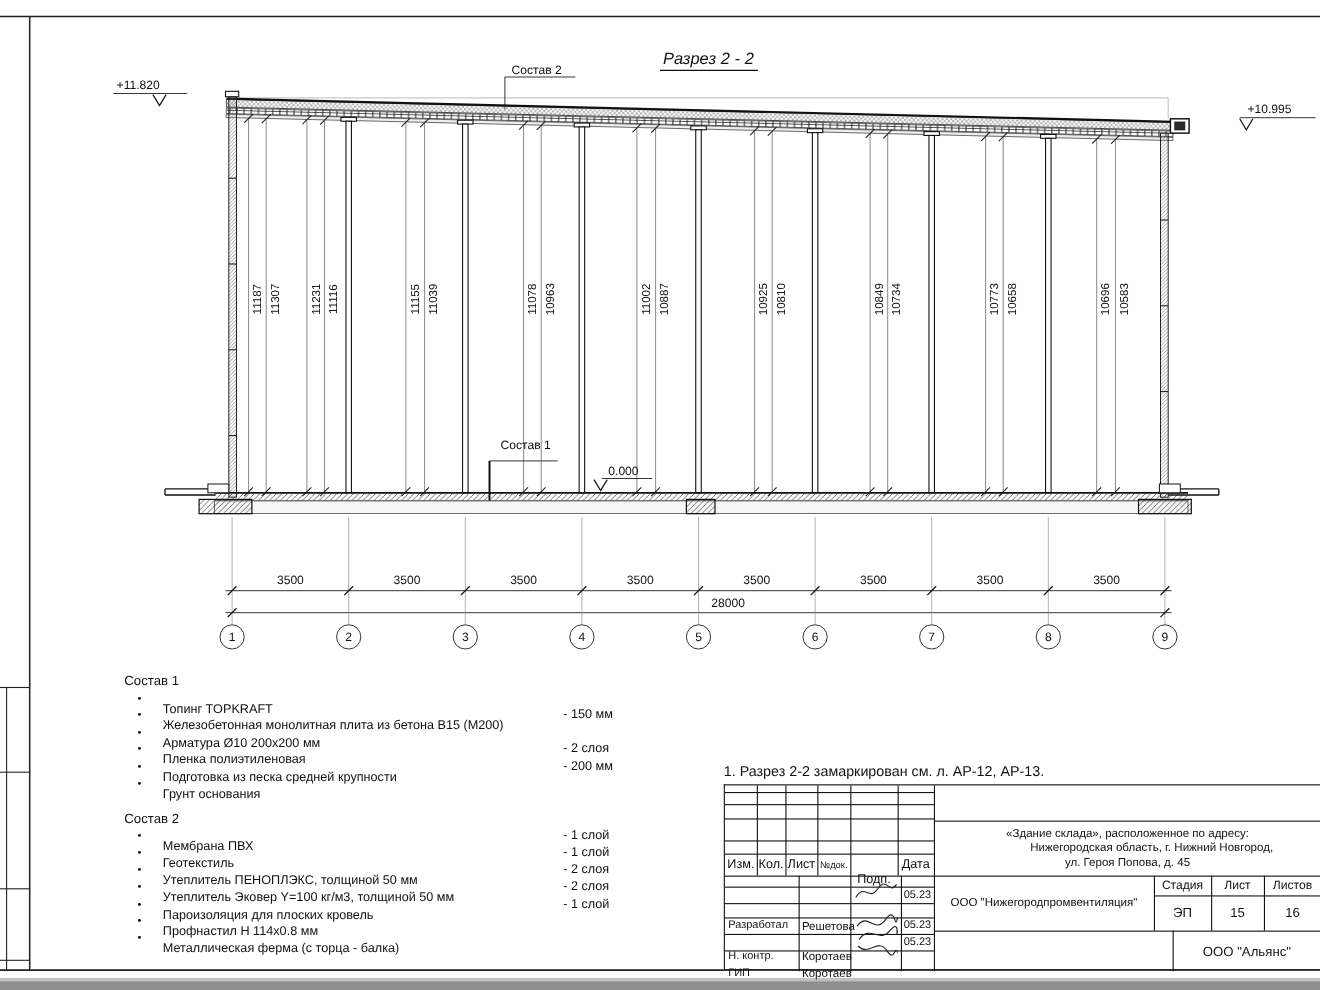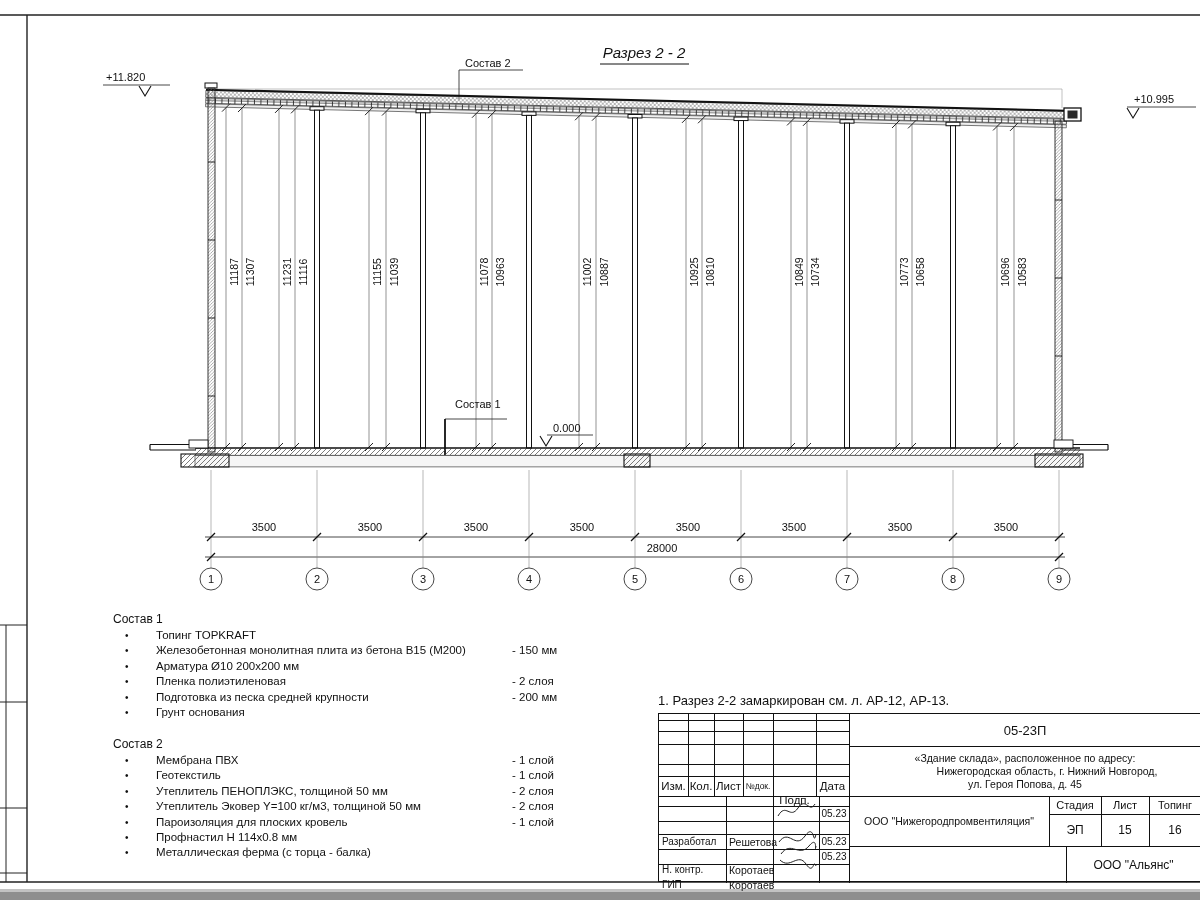--- a/index.html
+++ b/index.html
@@ -5,21 +5,21 @@
   html,body{margin:0;padding:0;background:#e8e8e8;}
   #page{position:relative;width:1200px;height:900px;background:#ffffff;overflow:hidden;
         font-family:"Liberation Sans",sans-serif;color:#111;padding-left:20px;}
   #dwg{position:absolute;left:0;top:0;}
   svg text{font-family:"Liberation Sans",sans-serif;fill:#111;}
 
   .spec{position:absolute;left:113px;width:470px;}
   .spec-title{font-size:12px;height:17px;}
   .spec-row{position:relative;height:15.4px;font-size:11.5px;white-space:nowrap;}
   .spec-bullet{position:absolute;left:12px;top:1px;font-size:10px;}
-  .spec-text{position:absolute;left:43px;}
+  .spec-text{position:absolute;left:35px;margin-top:10px;}
   .spec-value{position:absolute;left:399px;}
 
   #note{position:absolute;left:658px;top:693px;font-size:13px;}
 
   #titleblock{position:absolute;left:658px;top:713px;width:542px;height:169px;
               border:1.6px solid #111;border-right:none;box-sizing:border-box;background:#fff;}
   .vl,.hl{position:absolute;background:#111;}
   .vl{width:1px;}
   .hl{height:1px;}
   .tbcell{position:absolute;display:flex;align-items:center;justify-content:center;
@@ -492,30 +492,29 @@
         <div class="tbcell cell-left" style="left: 70px; top: 92px; width: 44px; height: 15px; font-size: 10.5px;">Решетова</div>
         <div class="tbcell" style="left: 160px; top: 92px; width: 30px; height: 15px; font-size: 10px;">05.23</div>
         <div class="tbcell cell-left" style="left: 3px; top: 120px; width: 62px; height: 15px; font-size: 10px;">Н. контр.</div>
         <div class="tbcell cell-left" style="left: 70px; top: 120px; width: 44px; height: 15px; font-size: 10.5px;">Коротаев</div>
         <div class="tbcell" style="left: 160px; top: 120px; width: 30px; height: 15px; font-size: 10px;">05.23</div>
         <div class="tbcell cell-left" style="left: 3px; top: 135px; width: 62px; height: 15px; font-size: 10px;">ГИП</div>
         <div class="tbcell cell-left" style="left: 70px; top: 135px; width: 44px; height: 15px; font-size: 10.5px;">Коротаев</div>
         <div class="tbcell" style="left: 160px; top: 135px; width: 30px; height: 15px; font-size: 10px;">05.23</div>
       </div>
 
-    <div class="tbcell" style="left:190px;top:0;width:352px;height:32px;font-size:13px">05-23П</div>
     <div class="tbcell" id="tb-address" style="left:190px;top:32px;width:352px;height:50px;font-size:10.5px;line-height:13px;flex-direction:column">
         <div style="white-space: nowrap;">«Здание склада», расположенное по адресу:</div>
         <div style="white-space: nowrap; margin-left: 44px;">Нижегородская область, г. Нижний Новгород,</div>
         <div style="white-space: nowrap;">ул. Героя Попова, д. 45</div>
       </div>
     <div class="tbcell" style="left:190px;top:82px;width:200px;height:50px;font-size:10.5px">ООО "Нижегородпромвентиляция"</div>
     <div class="tbcell" style="left:390px;top:82px;width:52px;height:18px;font-size:11px">Стадия</div>
     <div class="tbcell" style="left:442px;top:82px;width:48px;height:18px;font-size:11px">Лист</div>
-    <div class="tbcell" style="left:490px;top:82px;width:52px;height:18px;font-size:11px">Топинг</div>
+    <div class="tbcell" style="left:490px;top:82px;width:52px;height:18px;font-size:11px">Листов</div>
     <div class="tbcell" style="left:390px;top:100px;width:52px;height:32px;font-size:12px">ЭП</div>
     <div class="tbcell" style="left:442px;top:100px;width:48px;height:32px;font-size:12px">15</div>
     <div class="tbcell" style="left:490px;top:100px;width:52px;height:32px;font-size:12px">16</div>
     <div class="tbcell" style="left:407px;top:132px;width:135px;height:37px;font-size:12px">ООО "Альянс"</div>
 
     <svg id="tb-sigs" viewBox="0 0 46 87">
       <path d="M5,20 C13,6 17,24 25,12 S36,18 42,8" fill="none" stroke="#222" stroke-width="1"></path>
       <path d="M6,46 C16,32 22,54 32,40 S40,52 43,38 M8,58 C18,44 26,62 36,50 S41,60 43,50" fill="none" stroke="#222" stroke-width="1"></path>
       <path d="M7,64 C17,74 25,56 33,68 S40,62 43,70" fill="none" stroke="#222" stroke-width="1"></path>
     </svg>

